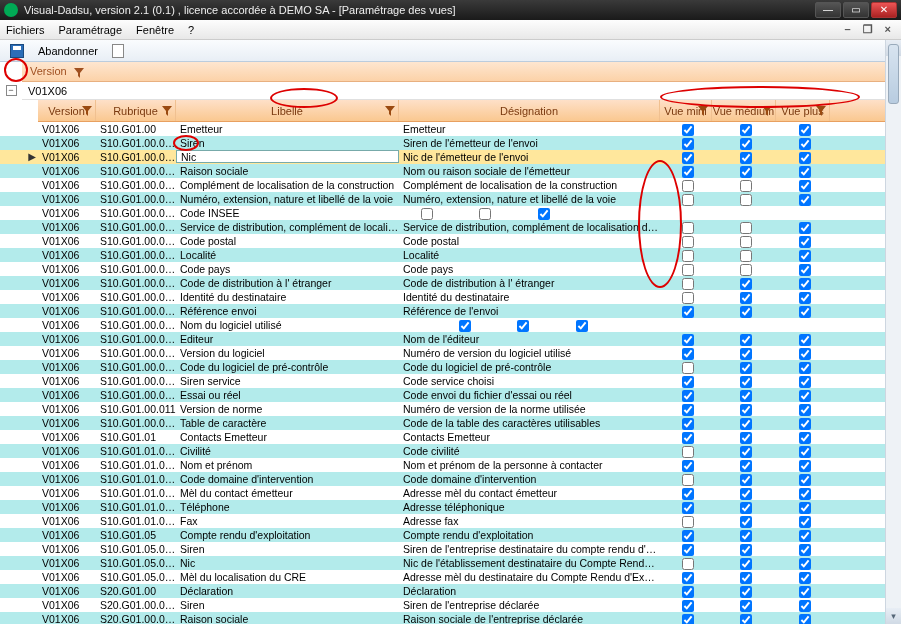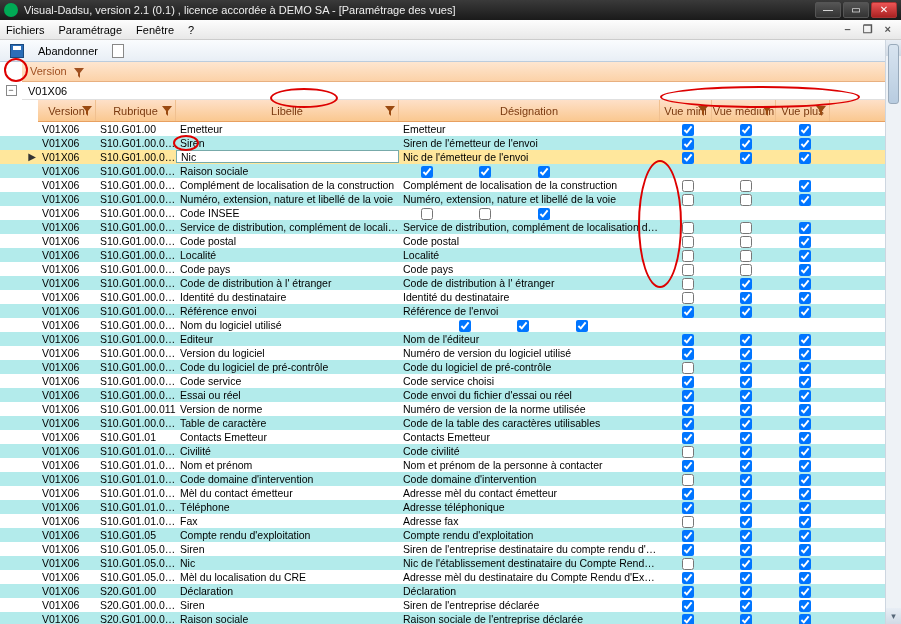--- a/index.html
+++ b/index.html
@@ -201,20 +201,21 @@
       <div class="cell col-designation">Nic de l'émetteur de l'envoi</div>
       <div class="cell chk col-vuemini"><input type="checkbox" checked="" style=""></div>
       <div class="cell chk col-vuemed"><input type="checkbox" checked="" style=""></div>
       <div class="cell chk col-vueplus"><input type="checkbox" checked="" style=""></div>
     </div>
     <div class="row odd">
       <div class="gutter"></div>
       <div class="cell col-version">V01X06</div>
       <div class="cell col-rubrique">S10.G01.00.002</div>
       <div class="cell col-libelle">Raison sociale</div>
+      <div class="cell col-designation">Nom ou raison sociale de l'émetteur</div>
       <div class="cell chk col-vuemini"><input type="checkbox" checked="" style=""></div>
       <div class="cell chk col-vuemed"><input type="checkbox" checked="" style=""></div>
       <div class="cell chk col-vueplus"><input type="checkbox" checked="" style=""></div>
     </div>
     <div class="row even">
       <div class="gutter"></div>
       <div class="cell col-version">V01X06</div>
       <div class="cell col-rubrique">S10.G01.00.003.001</div>
       <div class="cell col-libelle">Complément de localisation de la construction</div>
       <div class="cell col-designation">Complément de localisation de la construction</div>
@@ -347,21 +348,21 @@
       <div class="cell col-libelle">Code du logiciel de pré-contrôle</div>
       <div class="cell col-designation">Code du logiciel de pré-contrôle</div>
       <div class="cell chk col-vuemini"><input type="checkbox" style=""></div>
       <div class="cell chk col-vuemed"><input type="checkbox" checked="" style=""></div>
       <div class="cell chk col-vueplus"><input type="checkbox" checked="" style=""></div>
     </div>
     <div class="row even">
       <div class="gutter"></div>
       <div class="cell col-version">V01X06</div>
       <div class="cell col-rubrique">S10.G01.00.009</div>
-      <div class="cell col-libelle">Code service</div>
+      <div class="cell col-libelle">Siren service</div>
       <div class="cell col-designation">Code service choisi</div>
       <div class="cell chk col-vuemini"><input type="checkbox" checked="" style=""></div>
       <div class="cell chk col-vuemed"><input type="checkbox" checked="" style=""></div>
       <div class="cell chk col-vueplus"><input type="checkbox" checked="" style=""></div>
     </div>
     <div class="row odd">
       <div class="gutter"></div>
       <div class="cell col-version">V01X06</div>
       <div class="cell col-rubrique">S10.G01.00.010</div>
       <div class="cell col-libelle">Essai ou réel</div>

